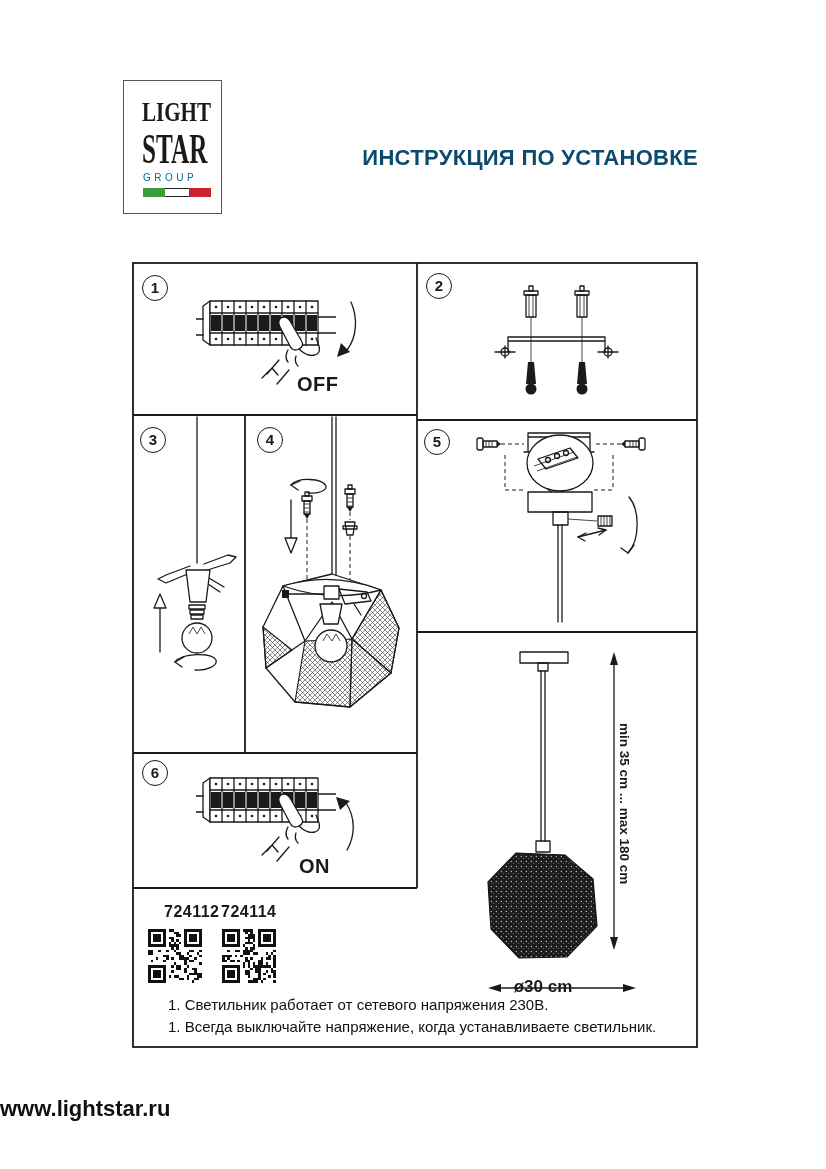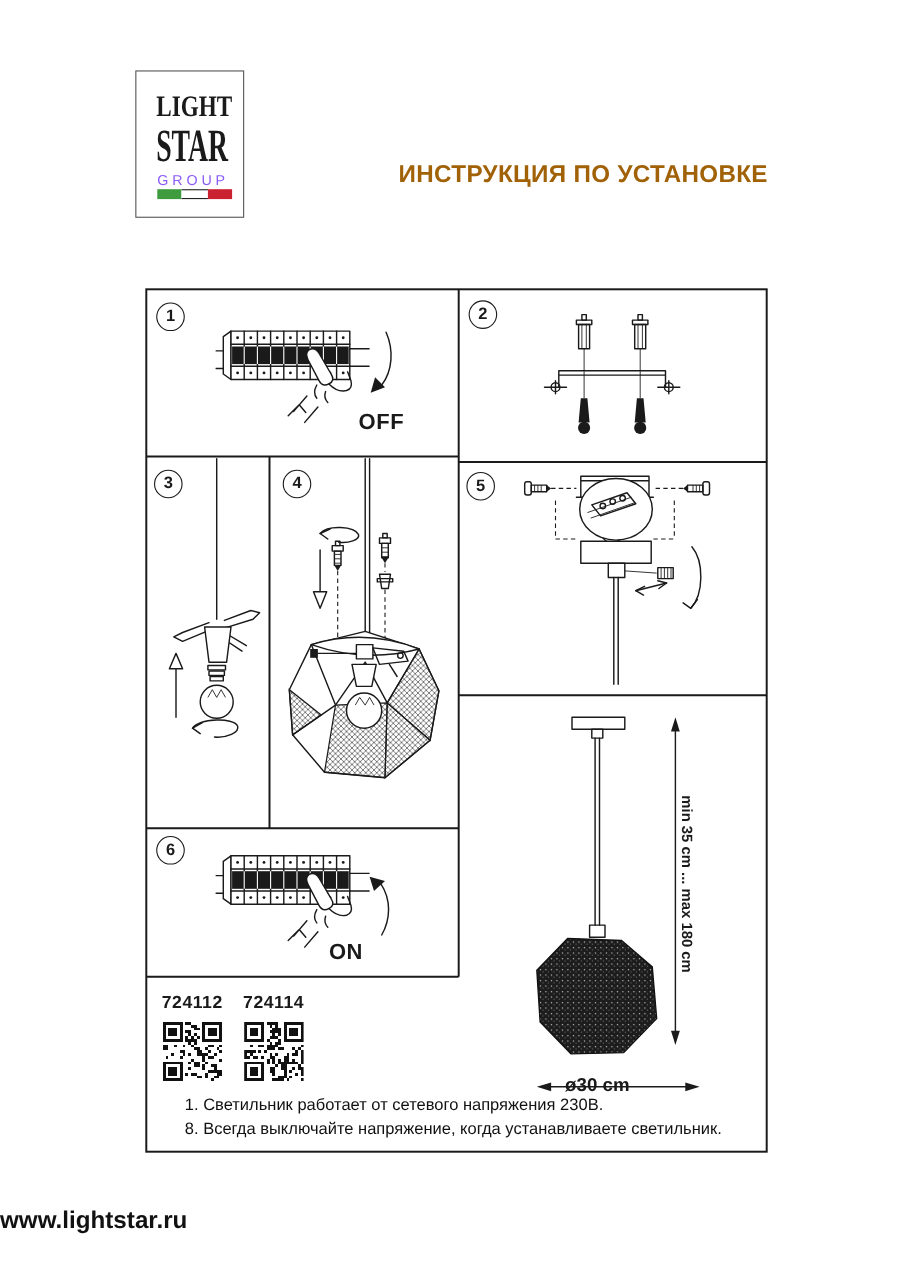--- a/index.html
+++ b/index.html
@@ -1,30 +1,30 @@
 <!DOCTYPE html>
 <html><head>
 <meta charset="utf-8">
 <style>
   html,body{margin:0;padding:0;background:#fff;}
   .page{position:relative;width:826px;height:1169px;background:#fff;overflow:hidden;
         font-family:"Liberation Sans","DejaVu Sans",sans-serif;color:#1a1a1a;}
   
-  .logo-box{position:absolute;left:123px;top:64px;width:97px;height:132px;border:1px solid #555;}
+  .logo-box{position:absolute;left:123px;top:80px;width:97px;height:132px;border:1px solid #555;}
   .logo-light{position:absolute;left:18px;top:16px;font-family:"Liberation Serif","DejaVu Serif",serif;
               font-weight:bold;font-size:27px;letter-spacing:0;transform:scaleX(.78);transform-origin:left;}
   .logo-star{position:absolute;left:18px;top:44px;font-family:"Liberation Serif","DejaVu Serif",serif;
              font-weight:bold;font-size:42px;transform:scaleX(.60);transform-origin:left;}
-  .logo-group{position:absolute;left:19px;top:91px;font-size:13px;letter-spacing:3.5px;color:#8b5cf6;}
+  .logo-group{position:absolute;left:19px;top:91px;font-size:10px;letter-spacing:3.5px;color:#0369a1;}
   .logo-flag{position:absolute;left:19px;top:107px;width:68px;height:9px;display:flex;}
   .logo-flag .fg{width:22px;background:#3e9c3e;}
   .logo-flag .fw{width:24px;background:#fff;border-top:1.4px solid #222;border-bottom:1.4px solid #222;box-sizing:border-box;}
   .logo-flag .fr{width:22px;background:#cb2231;}
   .title-top{position:absolute;right:128px;top:59px;text-align:right;font-weight:bold;font-size:22px;line-height:31px;letter-spacing:.3px;color:#222;}
-  .title-inst{position:absolute;right:128px;top:144px;text-align:right;font-weight:bold;font-size:22px;line-height:27px;letter-spacing:.3px;color:#a16207;}
+  .title-inst{position:absolute;right:128px;top:144px;text-align:right;font-weight:bold;font-size:22px;line-height:27px;letter-spacing:.3px;color:#0c4a6e;}
   
   .stepnum{position:absolute;width:26px;height:26px;border:1.6px solid #1a1a1a;border-radius:50%;
            text-align:center;line-height:24px;font-size:15px;font-weight:bold;box-sizing:border-box;background:#fff;}
   .switch-label{position:absolute;font-size:20px;font-weight:600;letter-spacing:.5px;}
   .dim-v{position:absolute;left:617px;top:723px;height:152px;writing-mode:vertical-rl;
          font-size:13.5px;font-weight:bold;white-space:nowrap;}
   .dim-h{position:absolute;left:503px;top:961px;width:80px;text-align:center;font-size:17px;font-weight:bold;margin-top:16px;}
   .article{position:absolute;top:903px;font-size:16px;font-weight:bold;letter-spacing:.5px;}
   .qr{position:absolute;top:929px;width:54px;height:54px;}
   .notes{position:absolute;left:152px;top:994px;font-size:15px;line-height:22px;color:#111;margin-left:16px;}
@@ -299,27 +299,27 @@
     </g>
   </svg>
 
   <div class="stepnum" style="left:142px;top:275px;">1</div>
   <div class="stepnum" style="left:426px;top:273px;">2</div>
   <div class="stepnum" style="left:140px;top:427px;">3</div>
   <div class="stepnum" style="left:257px;top:427px;">4</div>
   <div class="stepnum" style="left:424px;top:429px;">5</div>
   <div class="stepnum" style="left:142px;top:760px;">6</div>
 
-  <div class="switch-label" style="left:297px;top:373px;margin-left:29px;">OFF</div>
+  <div class="switch-label" style="left:297px;top:373px;">OFF</div>
   <div class="switch-label" style="left:299px;top:855px;">ON</div>
 
   <div class="dim-v">min 35 cm ... max 180 cm</div>
   <div class="dim-h">ø30 cm</div>
 
-  <div class="article" style="left:147px;">724112</div>
+  <div class="article" style="left:164px;">724112</div>
   <div class="article" style="left:221px;">724114</div>
   <svg class="qr" style="left:148px;" viewBox="0 0 21 21" shape-rendering="crispEdges">
       <rect x="0" y="0" width="21" height="21" fill="#fff"></rect>
       <rect x="0" y="0" width="7" height="7" fill="#111"></rect>
       <rect x="1" y="1" width="5" height="5" fill="#fff"></rect>
       <rect x="2" y="2" width="3" height="3" fill="#111"></rect>
       <rect x="14" y="0" width="7" height="7" fill="#111"></rect>
       <rect x="15" y="1" width="5" height="5" fill="#fff"></rect>
       <rect x="16" y="2" width="3" height="3" fill="#111"></rect>
       <rect x="0" y="14" width="7" height="7" fill="#111"></rect>
@@ -529,17 +529,17 @@
       <rect x="10" y="20" width="1" height="1" fill="#111"></rect>
       <rect x="11" y="20" width="1" height="1" fill="#111"></rect>
       <rect x="12" y="20" width="1" height="1" fill="#111"></rect>
       <rect x="13" y="20" width="1" height="1" fill="#111"></rect>
       <rect x="15" y="20" width="1" height="1" fill="#111"></rect>
       <rect x="20" y="20" width="1" height="1" fill="#111"></rect>
     </svg>
 
   <div class="notes">
     <div>1. Светильник работает от сетевого напряжения 230В.</div>
-    <div>8. Всегда выключайте напряжение, когда устанавливаете светильник.</div>
+    <div>1. Всегда выключайте напряжение, когда устанавливаете светильник.</div>
   </div>
 
   <div class="footer">www.lightstar.ru</div>
 </div>
 
 </body></html>

